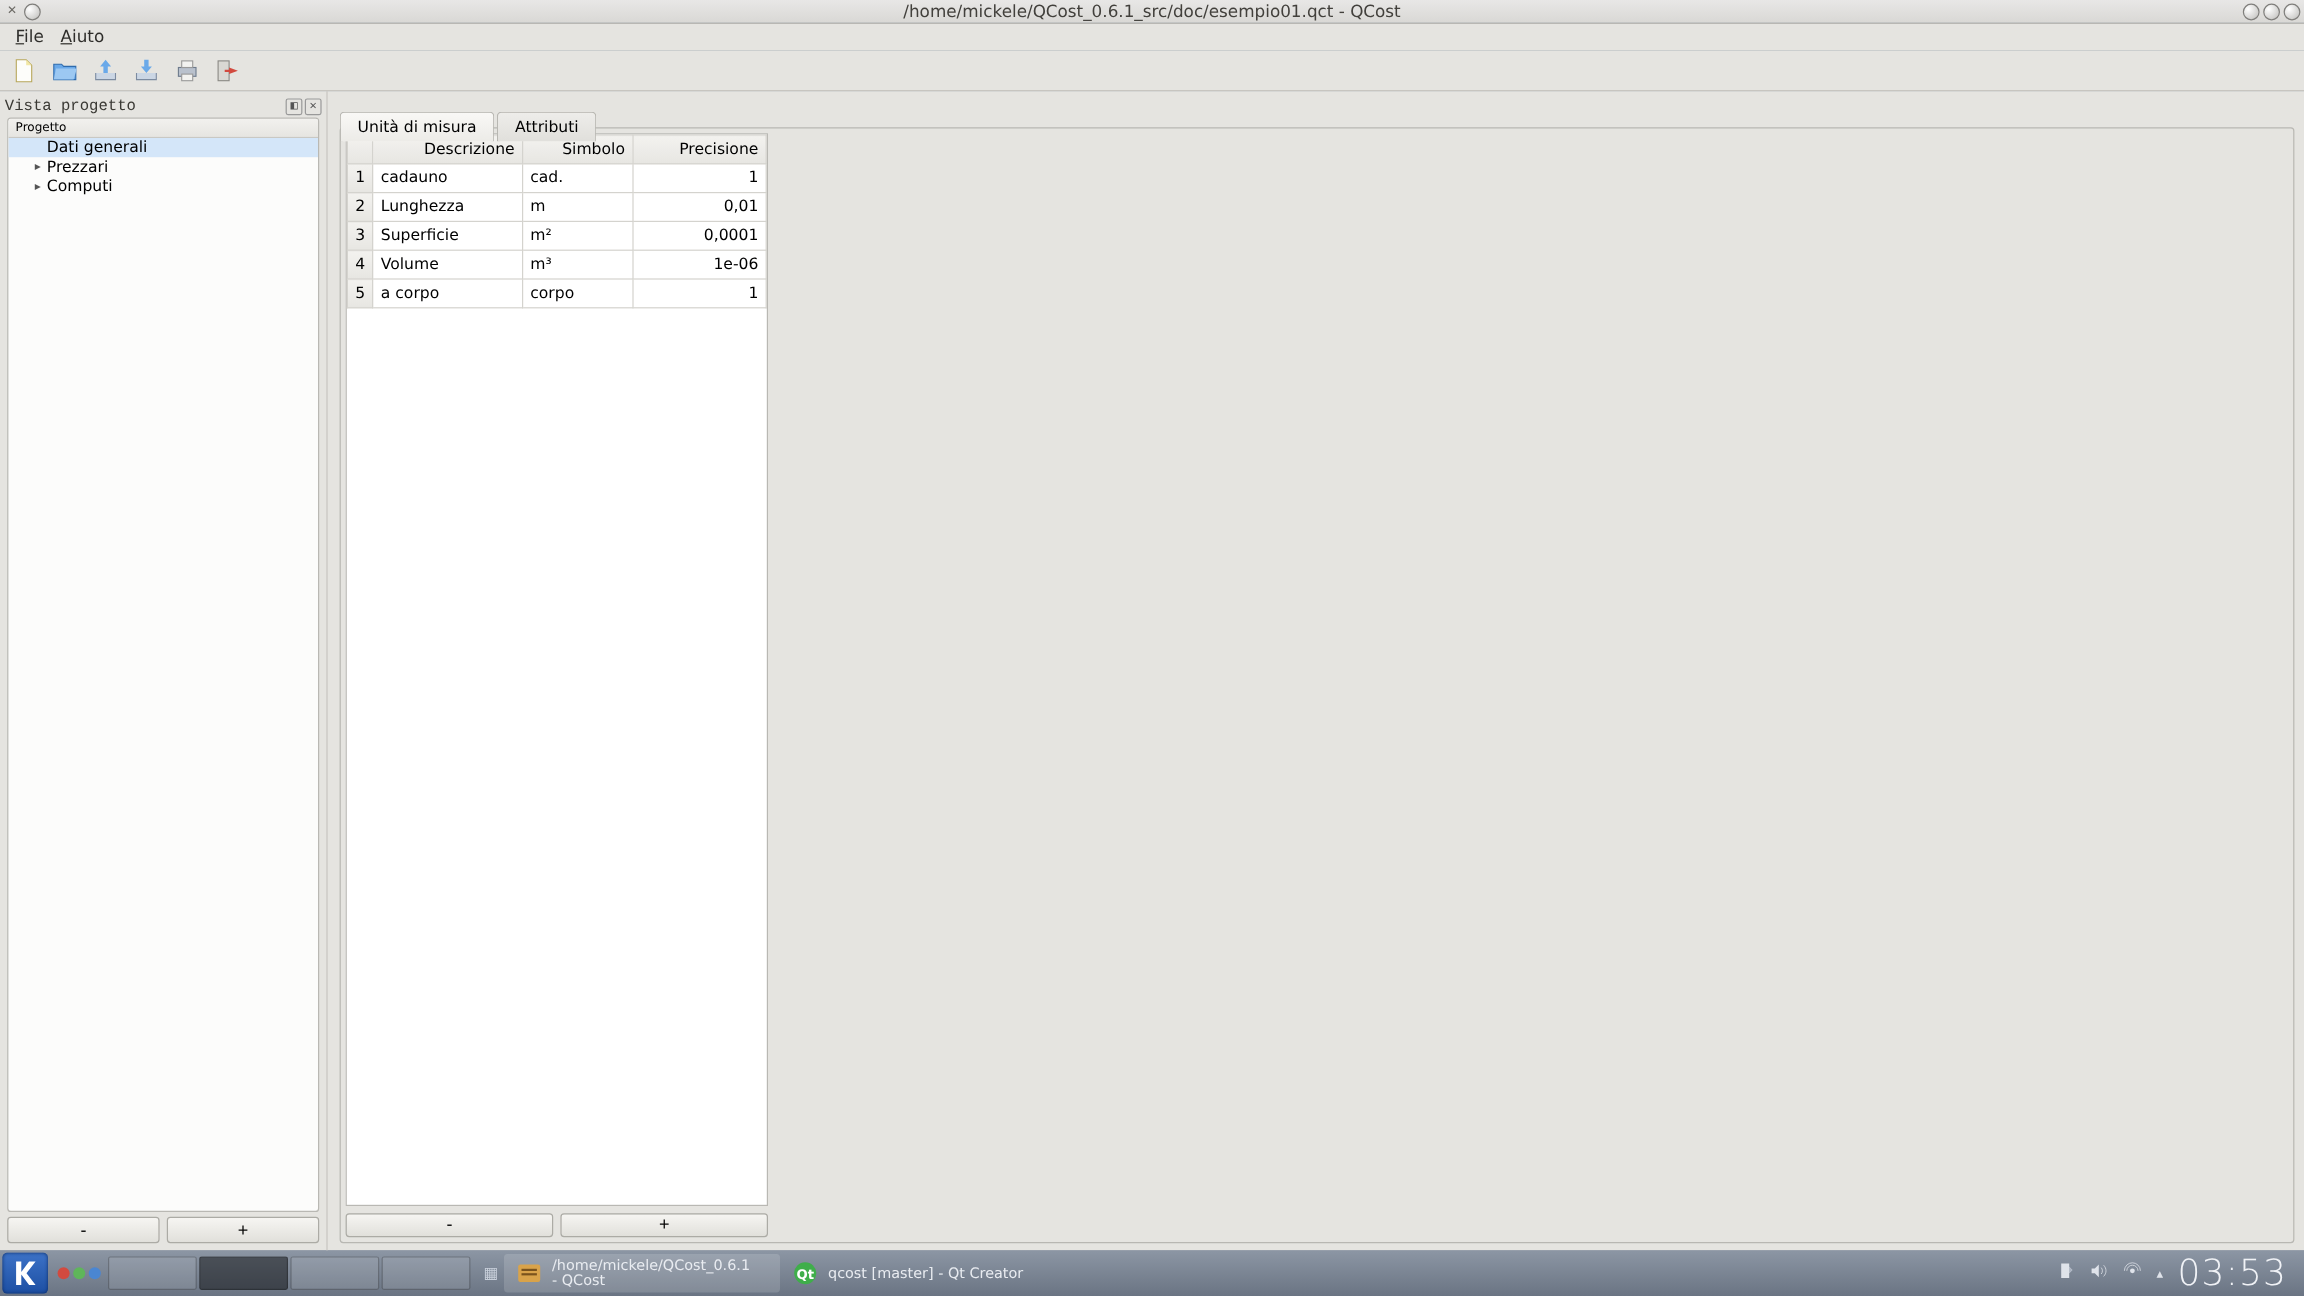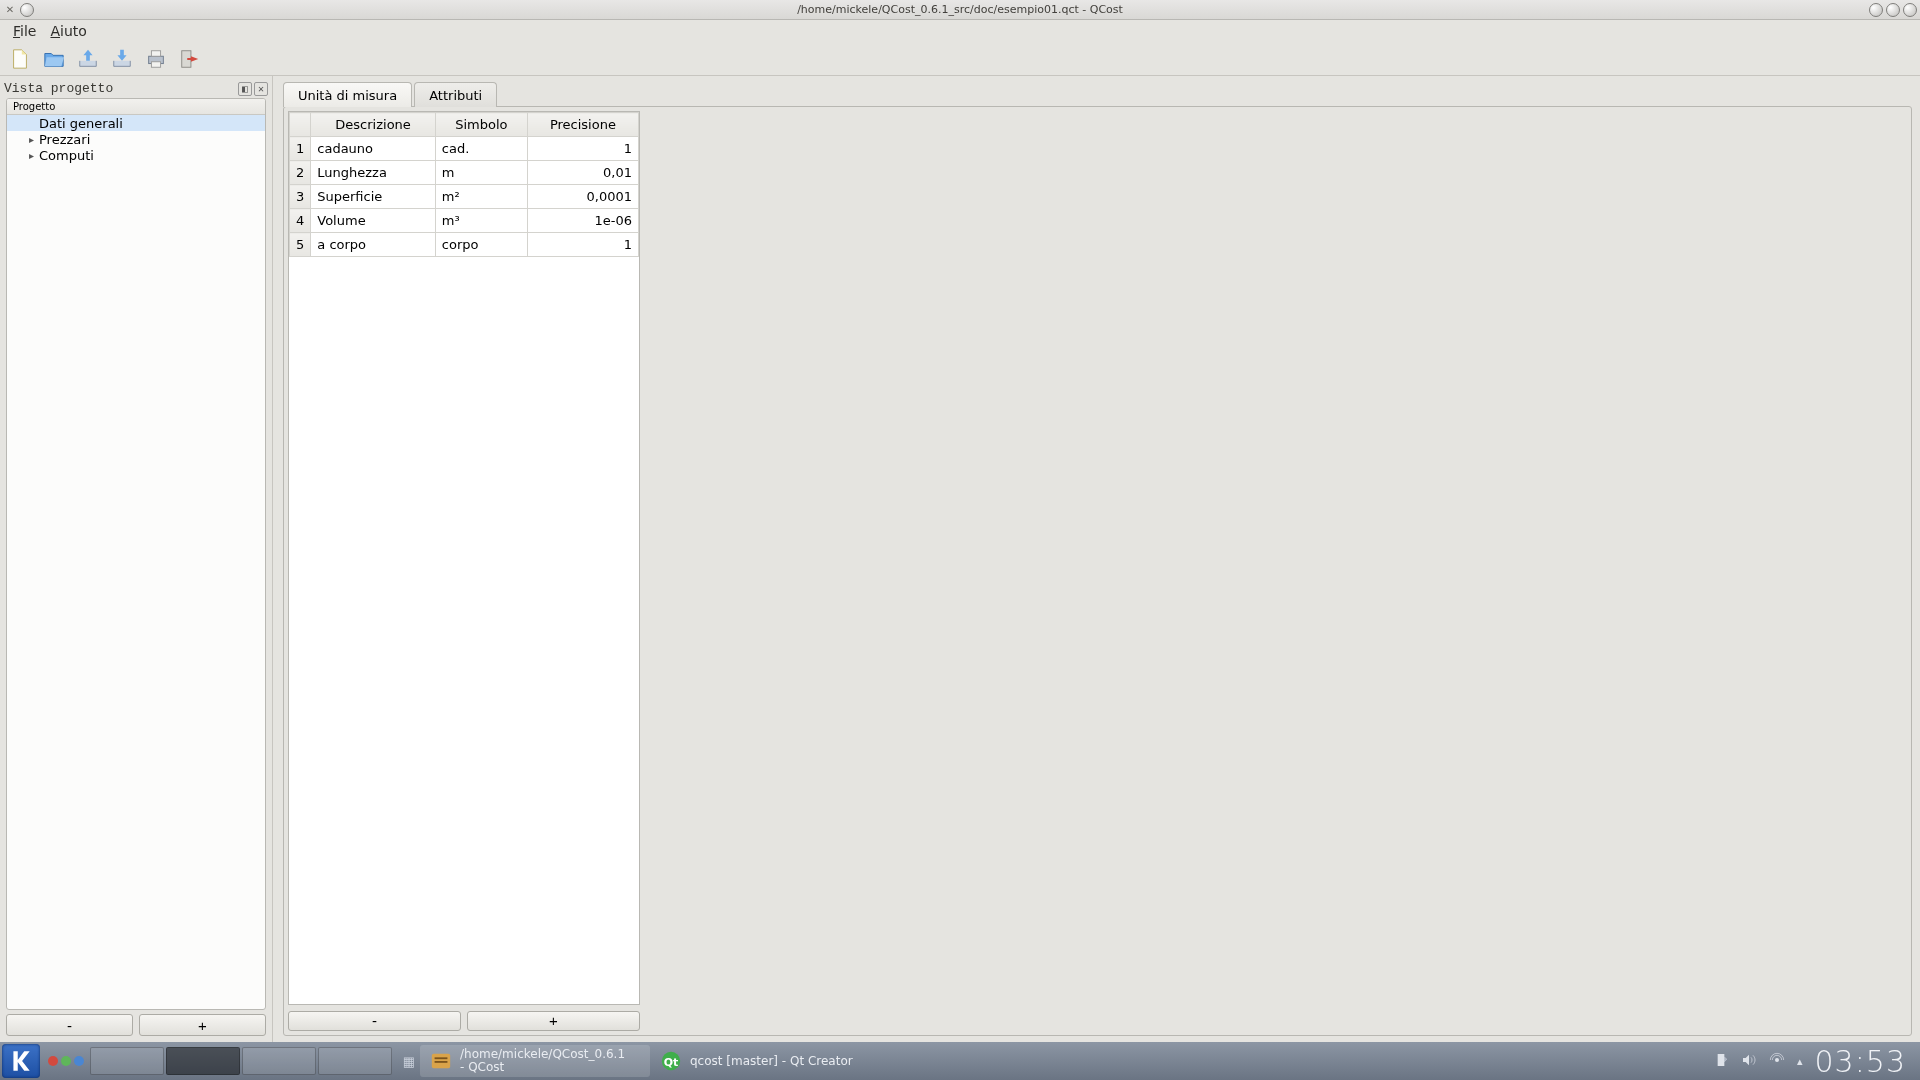--- a/index.html
+++ b/index.html
@@ -3,21 +3,21 @@
 <meta charset="utf-8">
 <style>
 * { box-sizing: border-box; margin: 0; padding: 0; }
 html, body { width: 1920px; height: 1080px; font-family: "DejaVu Sans", "Liberation Sans", sans-serif; font-size: 14px; background: #7a8595; overflow: hidden; }
 
 
 .titlebar { height: 20px; background: linear-gradient(#e8e7e6,#d9d8d5); display: flex; align-items: center; position: relative; border-bottom: 1px solid #b8b7b3; }
 .titlebar .left-ctrls { display: flex; gap: 3px; padding-left: 3px; }
 .titlebar .circle { width: 14px; height: 14px; border-radius: 50%; background: radial-gradient(circle at 30% 30%, #fff, #bdbcb9); border: 1px solid #7f7e7b; }
 .titlebar .close-x { width: 14px; height: 14px; font-size: 10px; color: #6b6964; display:flex;align-items:center;justify-content:center; }
-.titlebar .title { position:absolute; left:50%; transform:translateX(-50%); font-size: 11px; color:#42403c; }
+.titlebar .title { position:absolute; left:50%; transform:translateX(-50%); font-size: 14px; color:#42403c; }
 .titlebar .right-ctrls { margin-left:auto; display:flex; gap:3px; padding-right:3px; }
 .titlebar .right-ctrls .circle { width:14px;height:14px; }
 
 
 .menubar { height: 22px; background: #e5e4e0; display:flex; align-items:center; padding: 0 6px; gap: 0; font-size:14px; color:#2e2d2a; }
 .menubar .mitem { padding: 2px 7px; }
 .menubar .mitem .ul { text-decoration: underline; }
 
 
 .toolbar { height: 34px; background: #e5e4e0; display:flex; align-items:center; padding: 0 6px; gap:6px; border-bottom:1px solid #c7c5c0; }
@@ -38,27 +38,27 @@
 .tnode { display:flex; align-items:center; height:16px; padding-left:6px; }
 .tnode.child { padding-left:22px; }
 .tnode .exp { width:10px; display:inline-block; color:#555; font-size:10px; }
 .tnode.sel { background:#d4e6f9; }
 .dock-buttons { display:flex; gap:6px; padding: 0 6px 6px; }
 .dock-buttons button { flex:1; height:22px; background:linear-gradient(#f6f5f2,#e1e0db); border:1px solid #acaba5; border-radius:3px; font-size:15px; }
 
 
 .content { flex:1; display:flex; flex-direction:column; padding:4px 8px 6px 10px; }
 .tabs { display:flex; height:26px; align-items:flex-end; }
-.tab { padding:5px 14px 4px; font-size:13px; background:linear-gradient(#eeedea,#e0dfdb); border:1px solid #b8b7b2; border-bottom:none; border-top-left-radius:4px; border-top-right-radius:4px; margin-right:2px; position:relative; top:1px; }
+.tab { padding:5px 14px 4px; font-size:13px; background:linear-gradient(#eeedea,#e0dfdb); border:1px solid #b8b7b2; border-bottom:none; border-top-left-radius:4px; border-top-right-radius:4px; margin-right:2px; position:relative; top:12px; }
 .tab.active { background:linear-gradient(#f9f8f6,#ecebe7); z-index:2; }
 .tabpanel { flex:1; border:1px solid #b8b7b2; border-radius:3px; background:#e5e4e0; padding:4px; display:flex; flex-direction:column; }
 .tablewrap { border:1px solid #b9b8b3; background:#fff; width:352px; flex:1; }
 table.grid { border-collapse:collapse; font-size:13px; width:100%; }
 table.grid th, table.grid td { border:1px solid #d4d3ce; padding:4px 6px; text-align:left; height:24px; }
-table.grid th { background:linear-gradient(#f3f2ef,#e7e6e2); font-weight:normal; text-align:center; }
+table.grid th { background:linear-gradient(#f3f2ef,#e7e6e2); font-weight:normal; text-align:right; }
 table.grid .rowhdr { background:linear-gradient(#f3f2ef,#e7e6e2); text-align:center; width:18px; }
 table.grid td.num { text-align:right; }
 .belowtable { display:flex; gap:6px; margin-top:6px; width:352px; }
 .belowtable button { flex:1; height:20px; background:linear-gradient(#f6f5f2,#e1e0db); border:1px solid #acaba5; border-radius:3px; font-size:15px; line-height:14px; }
 
 
 .taskbar { height:38px; background:linear-gradient(#8c96a4,#6a7483); display:flex; align-items:center; color:#e9ecf1; font-size:13px; }
 .kmenu { width:38px; height:34px; margin:2px; border-radius:4px; display:flex;align-items:center;justify-content:center; background:linear-gradient(#3c72c7,#1d4fa3); box-shadow:inset 0 0 3px #0b2a62; }
 .kmenu svg { width:26px;height:26px; }
 .pager-dots { display:flex; gap:3px; margin:0 6px; }

